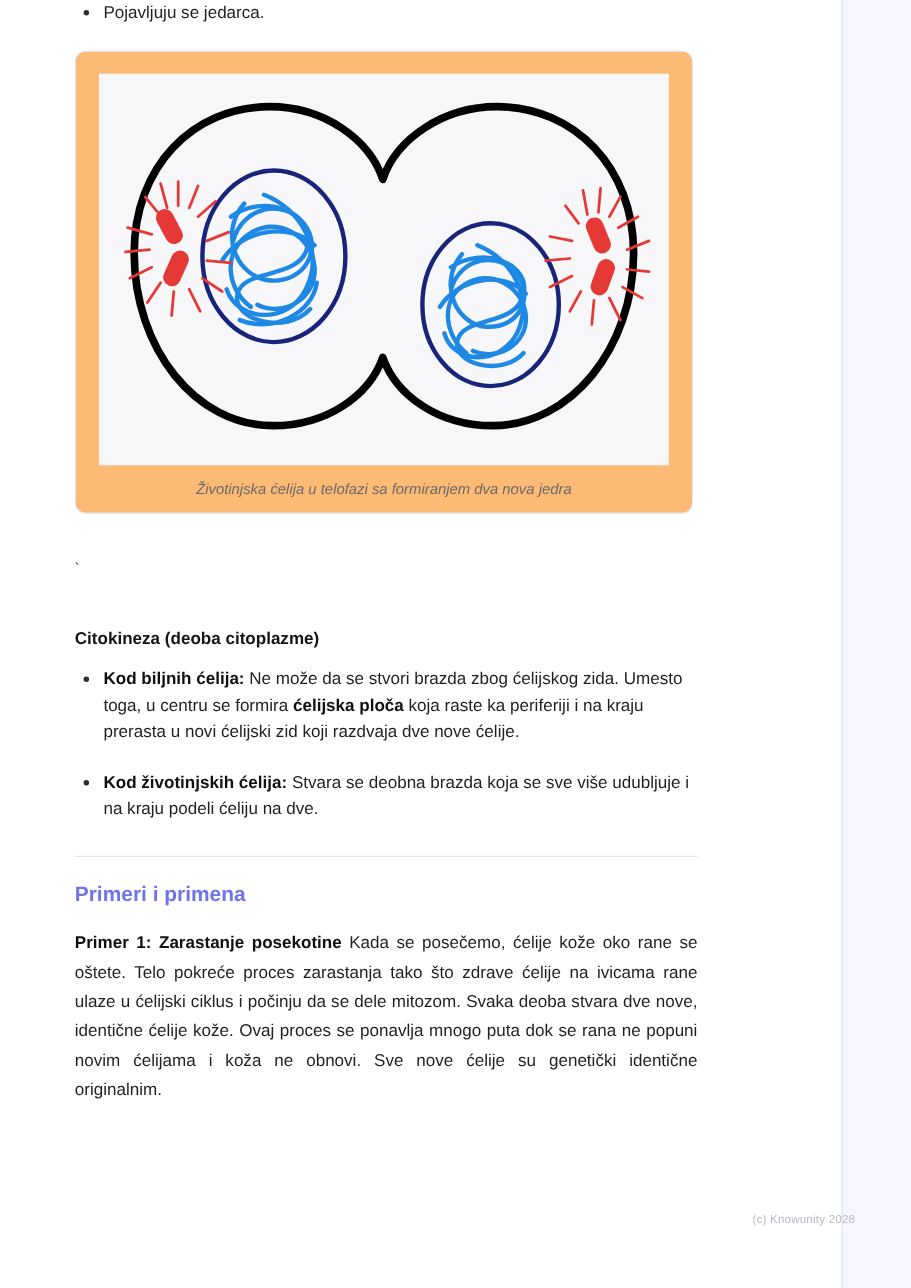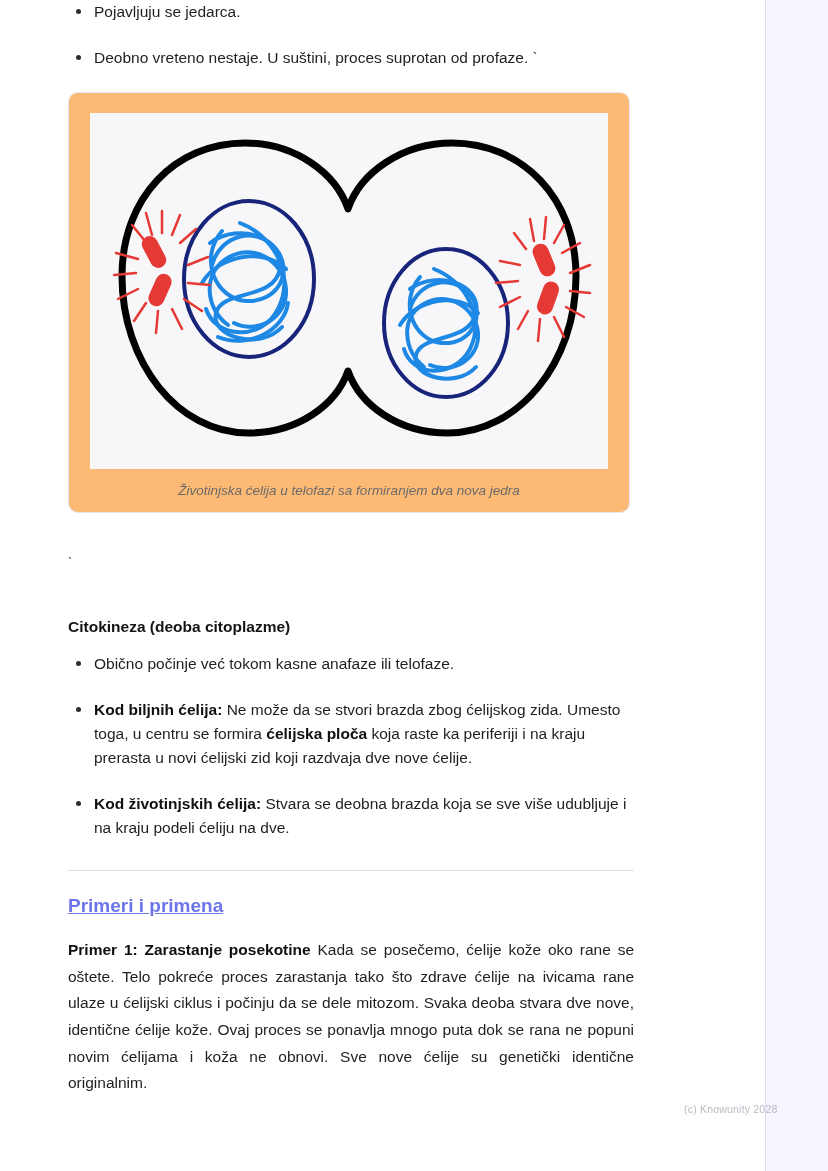--- a/index.html
+++ b/index.html
@@ -120,21 +120,20 @@
     border-top: 1px solid #dfdfe6;
     margin: 30px 0 24px 0;
     width: 566px;
   }
 
   h2.section-title {
     font-size: 19px;
     font-weight: bold;
     color: #6c76e8;
     margin: 0 0 20px 0;
-    text-decoration: underline;
   }
 
   p.para {
     font-size: 15.5px;
     line-height: 1.72;
     margin: 0;
     color: #1f1f1f;
     text-align: justify;
     width: 566px;
   }
@@ -154,21 +153,20 @@
 <body>
 
 <div class="page">
 
   <div class="right-band"></div>
 
   <div class="content">
 
     <ul class="bullets top-list">
       <li>Pojavljuju se jedarca.</li>
-      <li>Deobno vreteno nestaje. U suštini, proces suprotan od profaze.  `</li>
     </ul>
 
     <div class="figure-card">
       <div class="figure-inner">
         <svg width="518" height="356" viewBox="0 0 518 356" xmlns="http://www.w3.org/2000/svg">
 
           <path d="M 258 96
                    C 246 60, 205 30, 155 30
                    C 85 30, 32 85, 32 163
                    C 32 250, 88 320, 158 320
@@ -242,21 +240,20 @@
         </svg>
       </div>
       <div class="figure-caption">Životinjska ćelija u telofazi sa formiranjem dva nova jedra</div>
     </div>
 
     <div class="tick-line">`</div>
 
     <h3 class="sub-head">Citokineza (deoba citoplazme)</h3>
 
     <ul class="bullets mid-list">
-      <li><span>Obično počinje već tokom kasne anafaze ili telofaze.</span></li>
       <li><b>Kod biljnih ćelija:</b><span> Ne može da se stvori brazda zbog ćelijskog zida. Umesto toga, u centru se formira </span><b>ćelijska ploča</b><span> koja raste ka periferiji i na kraju prerasta u novi ćelijski zid koji razdvaja dve nove ćelije.</span></li>
       <li><b>Kod životinjskih ćelija:</b><span> Stvara se deobna brazda koja se sve više udubljuje i na kraju podeli ćeliju na dve.</span></li>
     </ul>
 
     <hr class="divider">
 
     <h2 class="section-title">Primeri i primena</h2>
 
     <p class="para"><b>Primer 1: Zarastanje posekotine</b><span> Kada se posečemo, ćelije kože oko rane se oštete. Telo pokreće proces zarastanja tako što zdrave ćelije na ivicama rane ulaze u ćelijski ciklus i počinju da se dele mitozom. Svaka deoba stvara dve nove, identične ćelije kože. Ovaj proces se ponavlja mnogo puta dok se rana ne popuni novim ćelijama i koža ne obnovi. Sve nove ćelije su genetički identične originalnim.</span></p>
 

